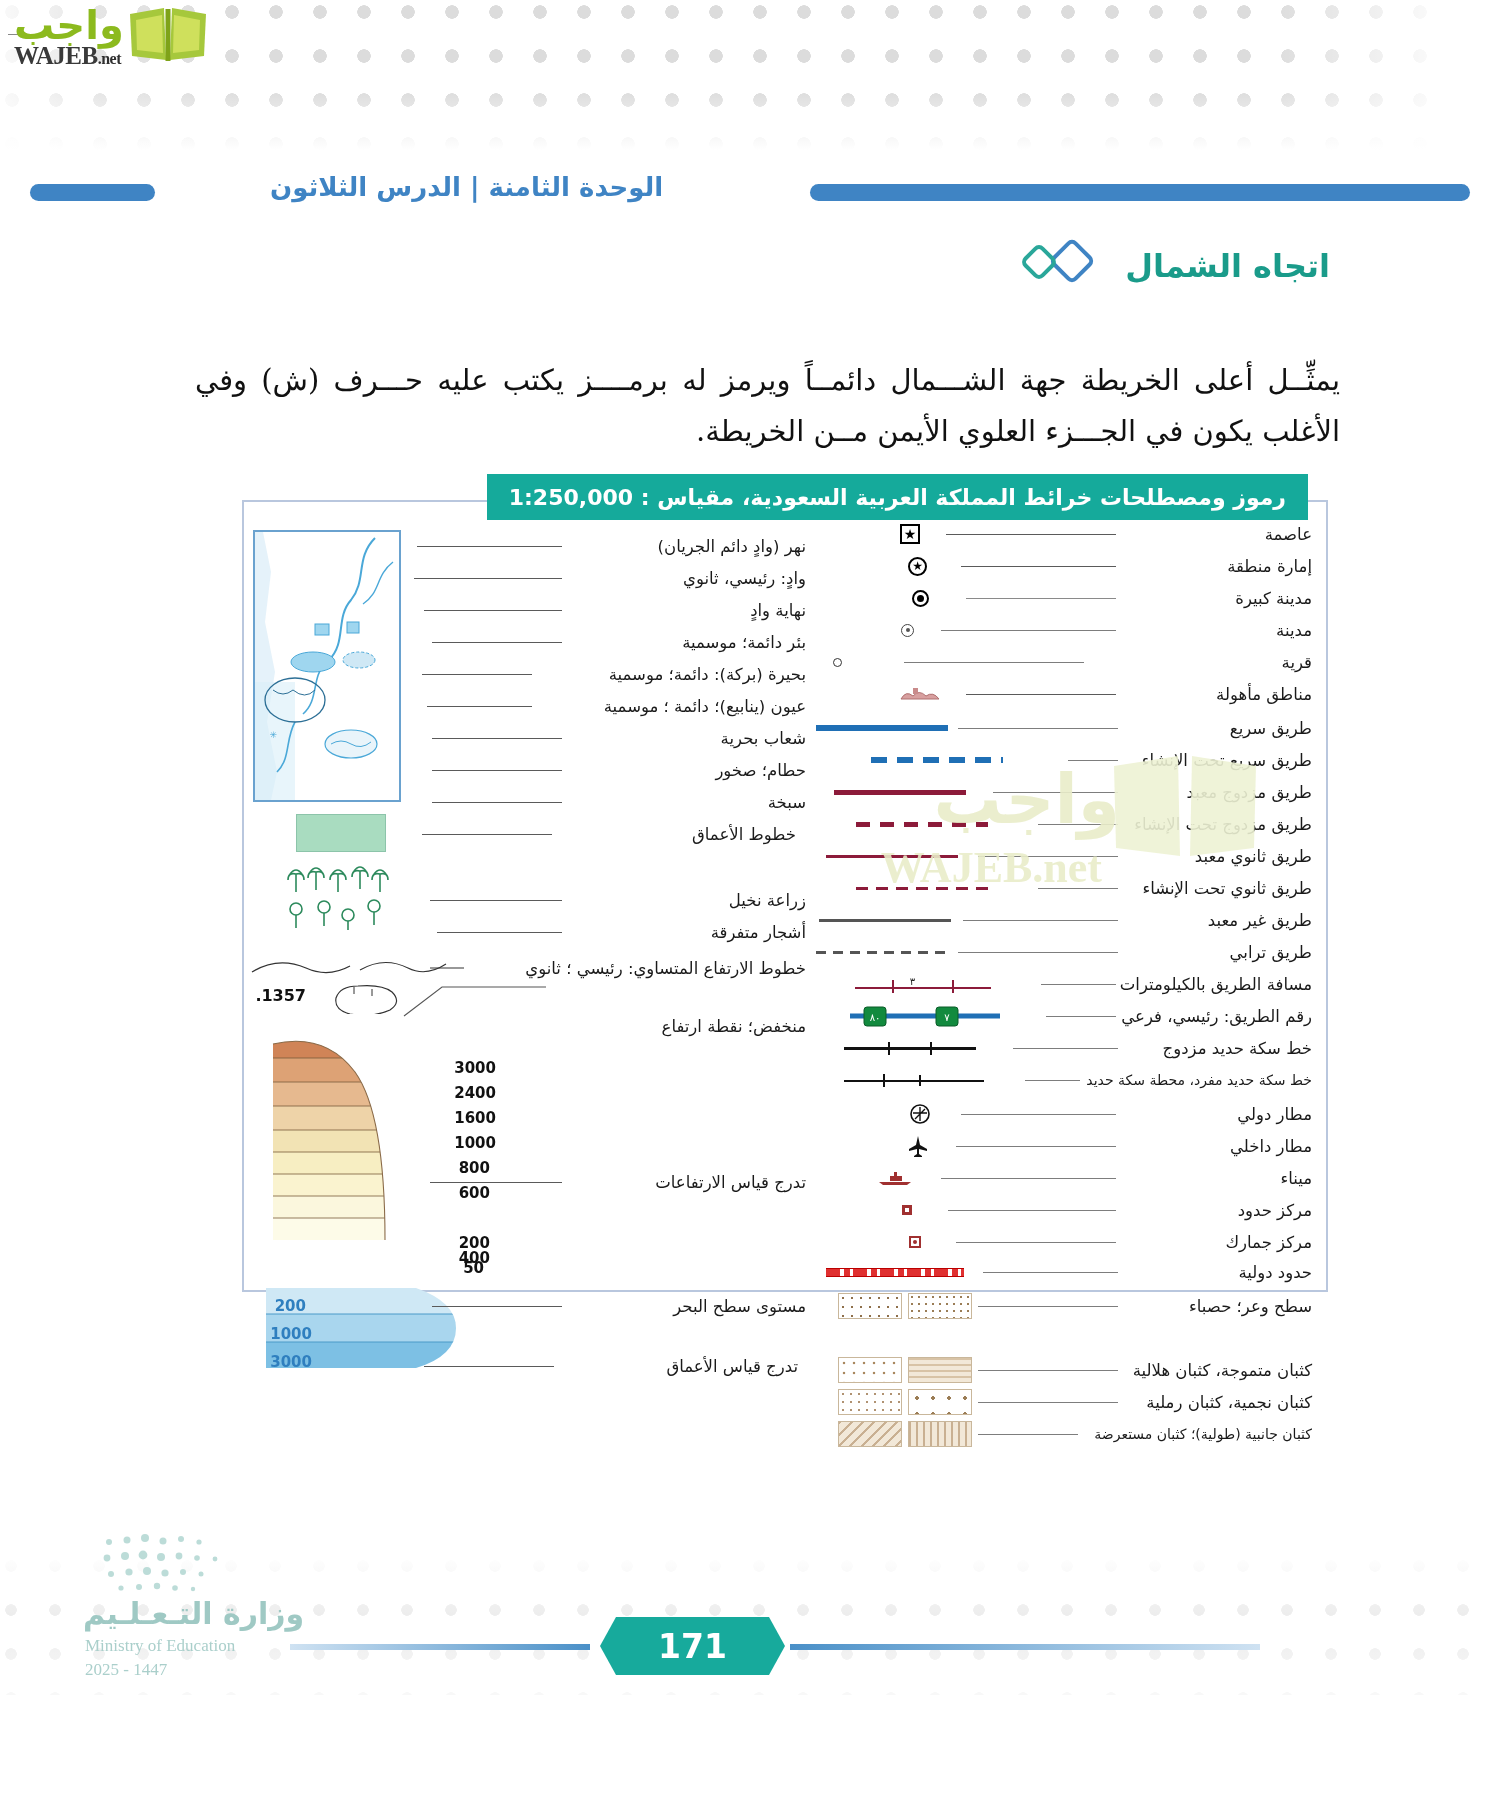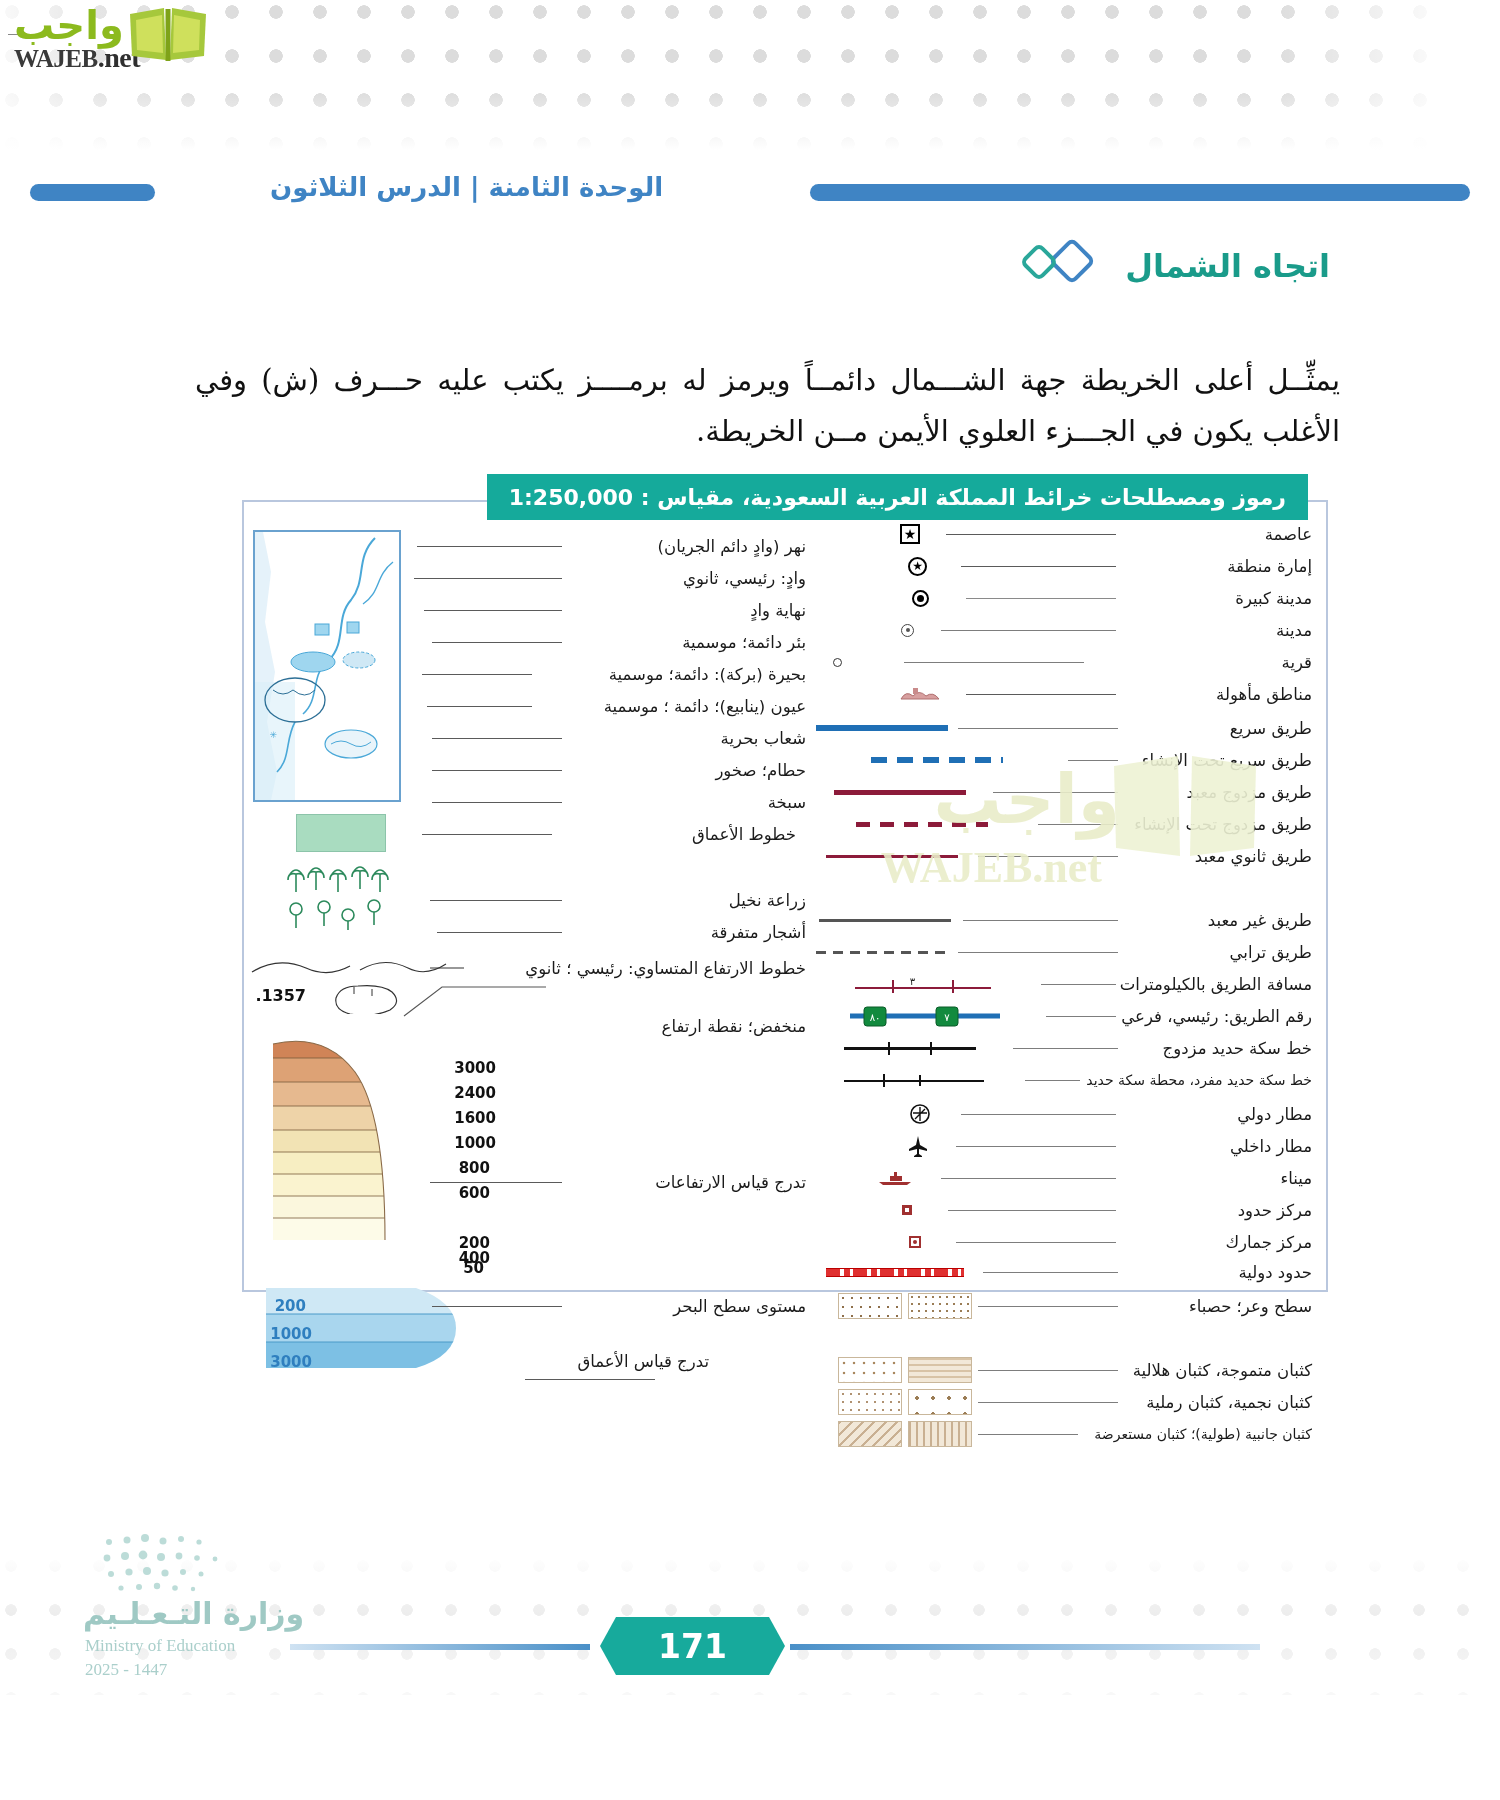--- a/index.html
+++ b/index.html
@@ -40,21 +40,21 @@
   .wajeb-ar{
     position:absolute; top:-2px; left:6px;
     font-size:40px; font-weight:bold; color:#8cba1e;
     font-family:"DejaVu Sans",sans-serif; letter-spacing:-1px;
   }
   .wajeb-en{
     position:absolute; top:38px; left:6px;
     font-size:25px; font-weight:bold; color:#3a3a3a;
     font-family:"Liberation Serif",serif; letter-spacing:-.5px;
   }
-  .wajeb-en .net{ color:#2f2f2f; font-size:28px; }
+  .wajeb-en .net{ color:#2f2f2f; font-size:16px; }
   .wajeb-book{ position:absolute; top:2px; left:120px; width:80px; height:58px; }
   .logo-rule{ position:absolute;top:30px;left:0;width:26px;height:1px;background:#888; }
 
   
   .hdr-bar-left{
     position:absolute; top:184px; left:30px; width:125px; height:17px;
     background:#3f84c4; border-radius:9px;
   }
   .hdr-bar-right{
     position:absolute; top:184px; left:810px; width:660px; height:17px;
@@ -396,20 +396,27 @@
       </div>
 
       <div class="row" style="top:340px;right:14px;width:500px;justify-content:flex-start;">
         <span class="rlabel" style="width:190px;">طريق ثانوي معبد</span>
         <span class="leader" style="width:140px;background:#7d7d7d;"></span>
         <span class="sym" style="width:160px;">
           <span class="line-t maroon-thin"></span>
         </span>
       </div>
 
+      <div class="row" style="top:372px;right:14px;width:500px;justify-content:flex-start;">
+        <span class="rlabel" style="width:190px;">طريق ثانوي تحت الإنشاء</span>
+        <span class="leader" style="width:80px;background:#7d7d7d;"></span>
+        <span class="sym" style="width:220px;">
+          <span class="line-t maroon-thin-dash"></span>
+        </span>
+      </div>
 
       <div class="row" style="top:404px;right:14px;width:500px;justify-content:flex-start;">
         <span class="rlabel" style="width:190px;">طريق غير معبد</span>
         <span class="leader" style="width:155px;background:#7d7d7d;"></span>
         <span class="sym" style="width:145px;">
           <span class="line-t grey-l"></span>
         </span>
       </div>
 
       <div class="row" style="top:436px;right:14px;width:500px;justify-content:flex-start;">
@@ -749,21 +756,21 @@
         </g>
       </svg>
       <div class="depth-num" style="top:795px;right:500px;">200</div>
       <div class="depth-num" style="top:823px;right:494px;">1000</div>
       <div class="depth-num" style="top:851px;right:494px;">3000</div>
 
       <div class="row" style="top:790px;right:0;width:400px;justify-content:flex-start;">
         <span class="rlabel" style="width:238px;">مستوى سطح البحر</span>
         <span class="leader" style="width:130px;"></span>
       </div>
-      <div class="row" style="top:850px;right:16px;width:400px;justify-content:space-between;flex-direction:column;">
+      <div class="row" style="top:850px;right:8px;width:400px;justify-content:flex-start;">
         <span class="rlabel" style="width:238px;">تدرج قياس الأعماق</span>
         <span class="leader" style="width:130px;"></span>
       </div>
 
     </div>
   </div>
 </div>
 
 <div class="footer-dots"></div>
 <div class="footer-dots-mask"></div>

